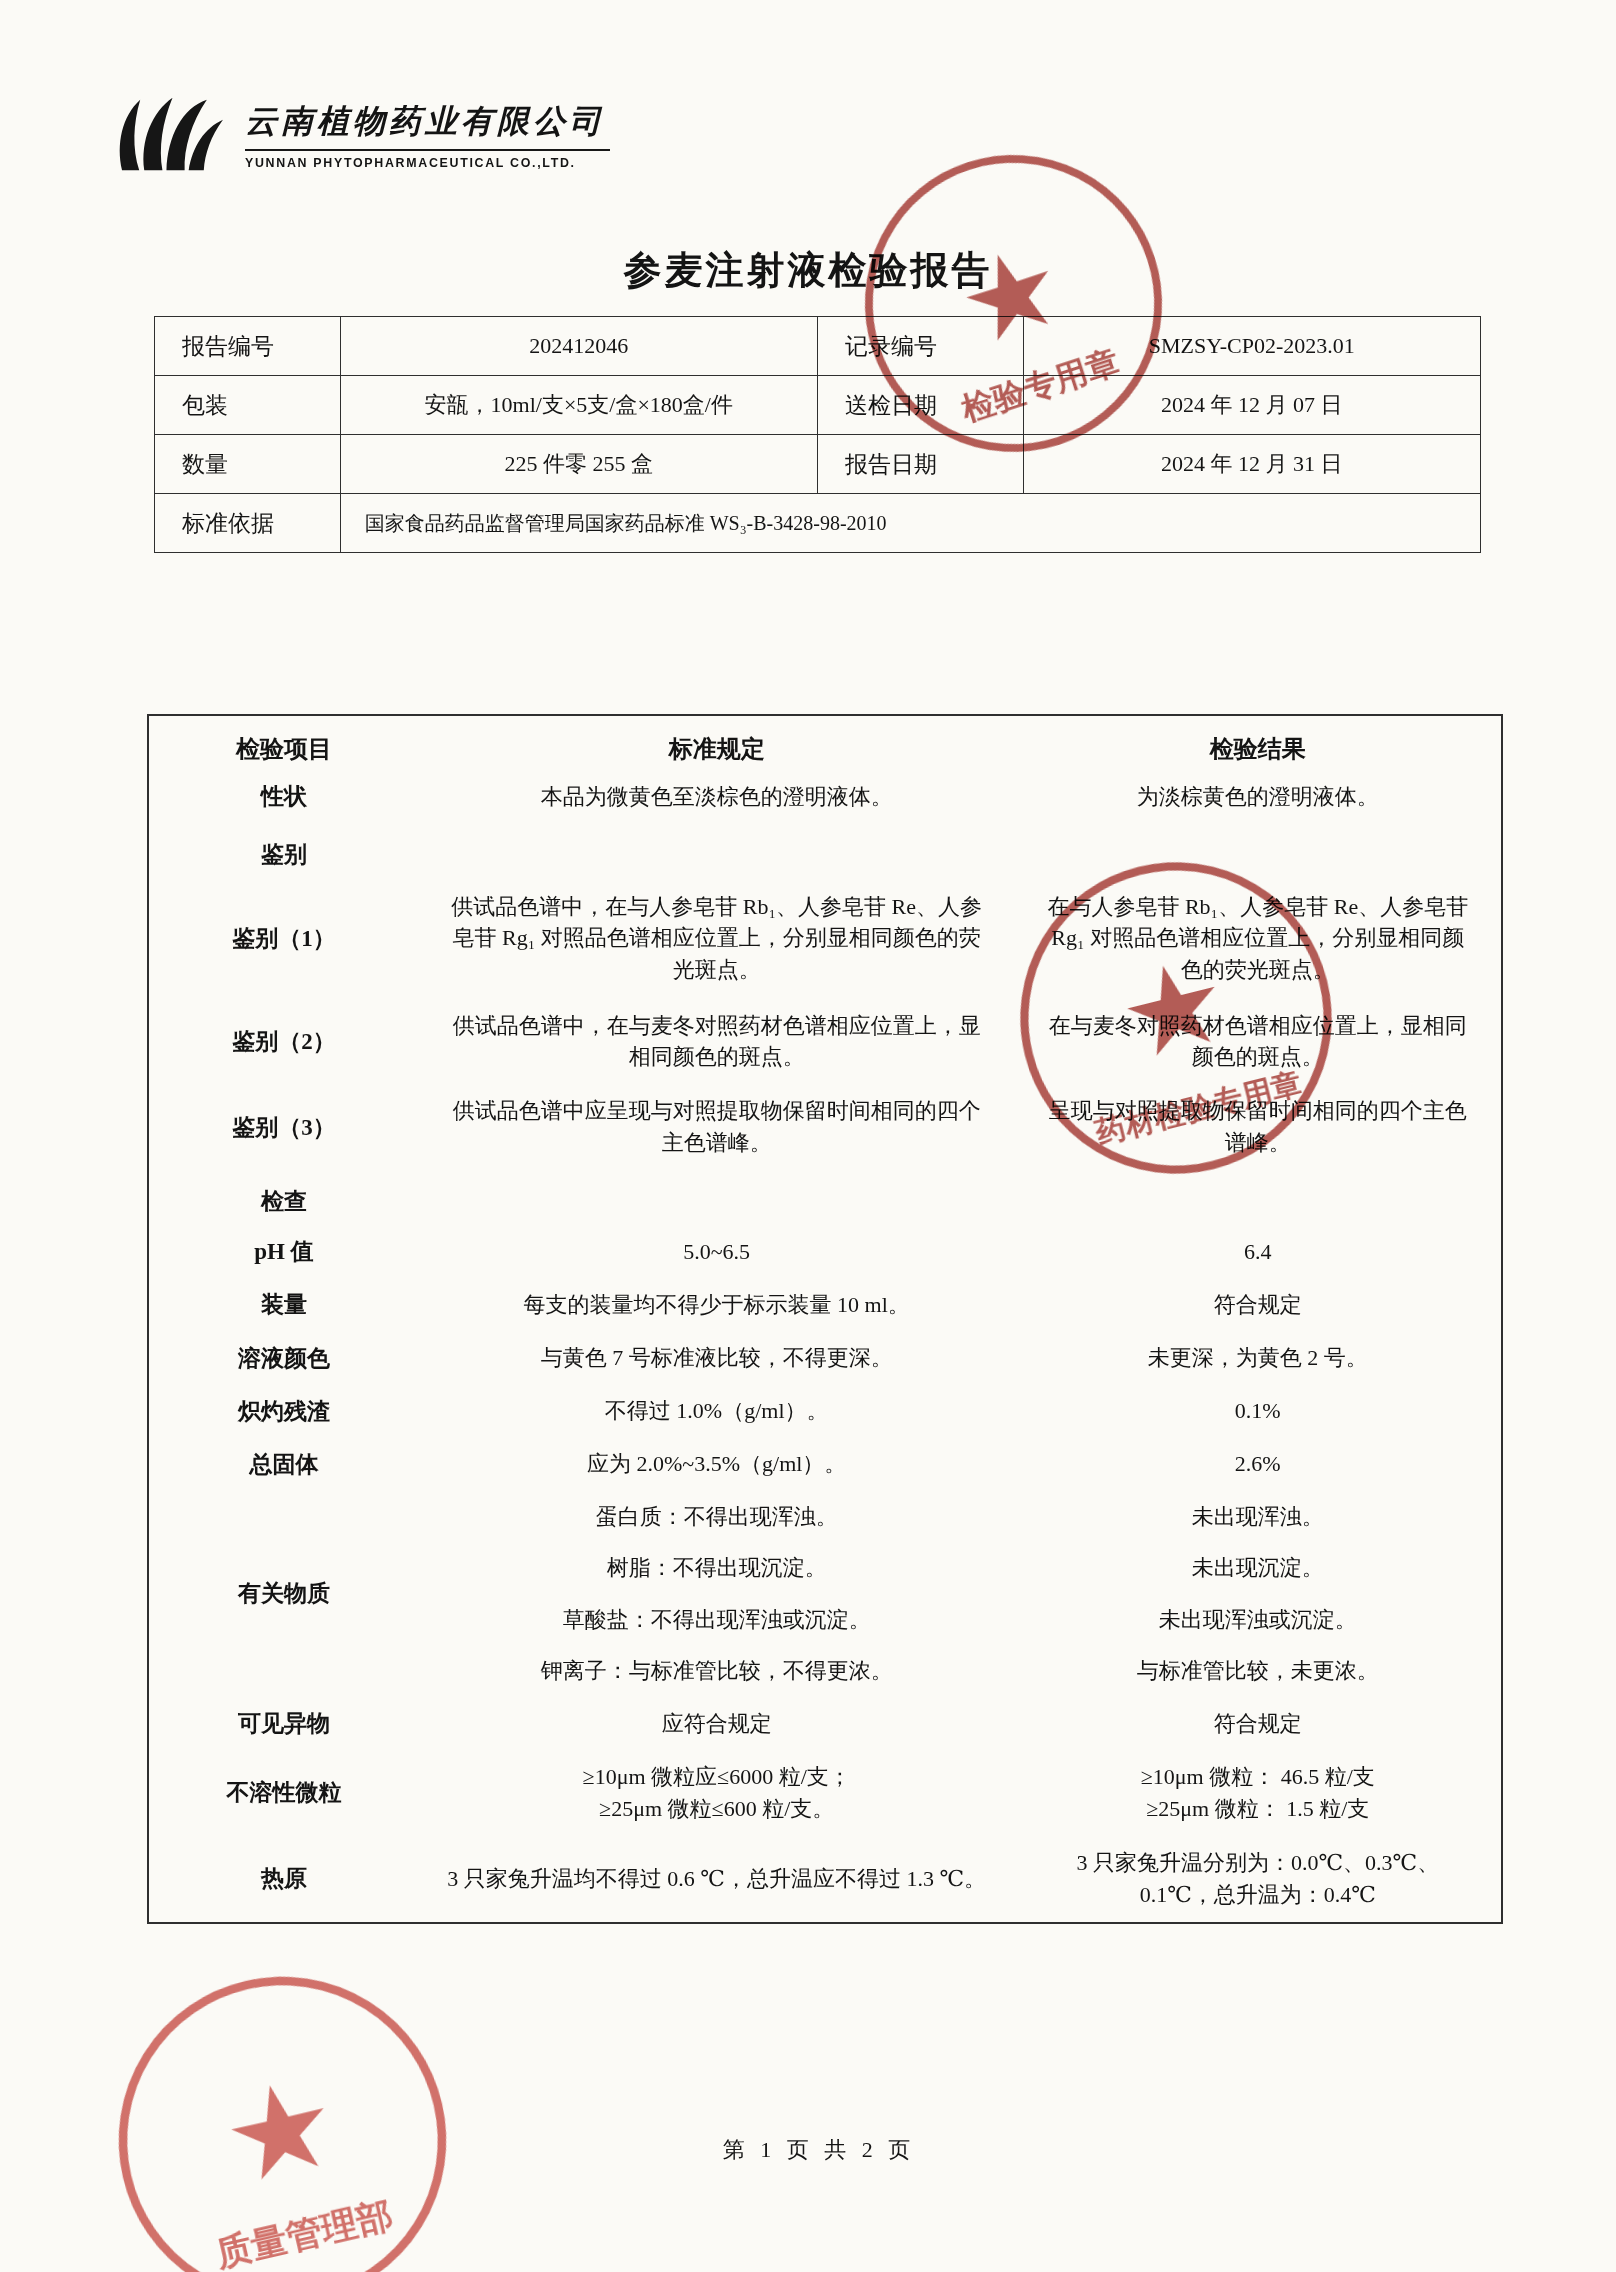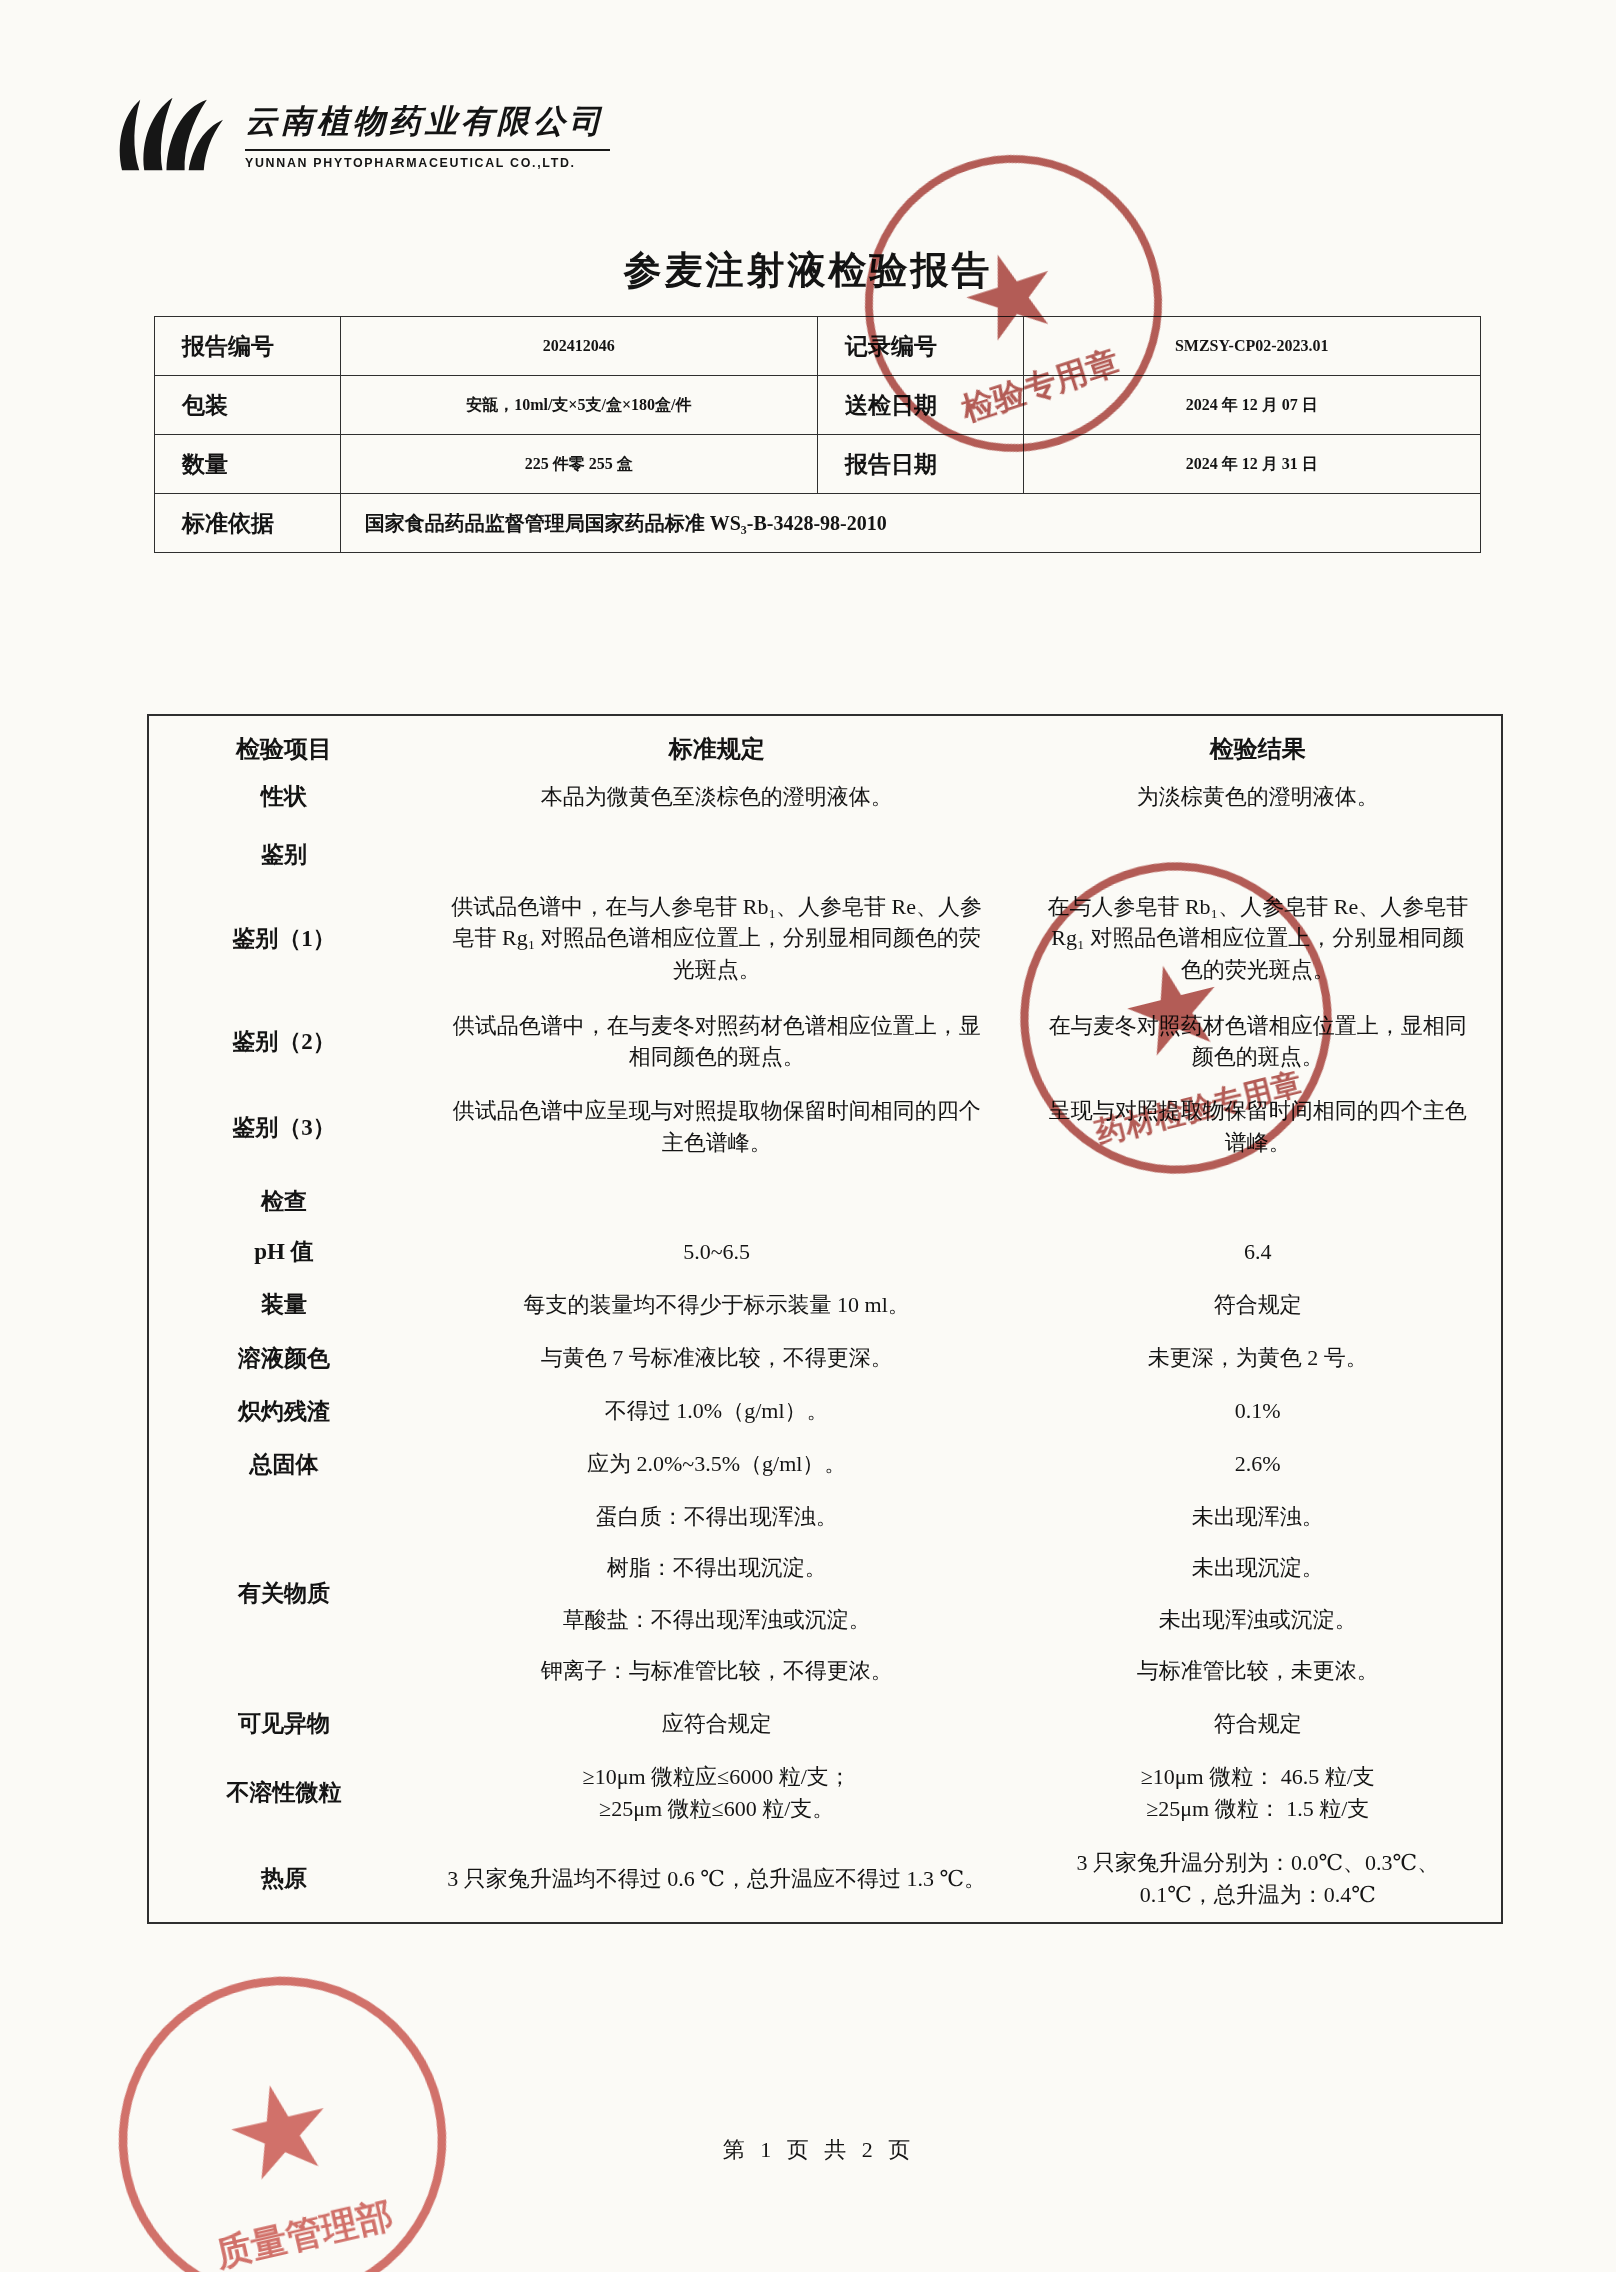--- a/index.html
+++ b/index.html
@@ -16,24 +16,24 @@
   .logo-mark svg { width:111px; height:86px; display:block; }
   .logo-cn { font-size:32px; font-weight:bold; letter-spacing:4px; padding:9px 5px 5px 0; border-bottom:2px solid #181818; font-style:italic; }
   .logo-en { font-size:12.4px; font-weight:bold; letter-spacing:1.7px; margin-top:5px; font-family:"Liberation Sans","DejaVu Sans",sans-serif; }
 
   
   .doc-title { position:absolute; top:245px; left:0; width:100%; text-align:center;
     font-size:38px; font-weight:bold; letter-spacing:3px; }
 
   
   table { border-collapse:collapse; }
-  .info-table { position:absolute; left:154px; top:316px; width:1327px;font-weight:bold; }
+  .info-table { position:absolute; left:154px; top:316px; width:1327px; }
   .info-table td { border:1.5px solid #2f2f2f; height:59px; }
   .info-table td.lbl { text-align:left; padding-left:27px; font-size:23px; }
-  .info-table td.val { text-align:center; font-size:16px; }
+  .info-table td.val { text-align:center; font-size:22px; }
   .info-table td.std { text-align:left; padding-left:24px; font-size:20px; }
 
   
   .result-table { position:absolute; left:147px; top:714px; width:1356px; height:1210px; border:2px solid #2f2f2f; }
   .result-table th { font-size:24px; font-weight:bold; padding:17px 5px 5px 5px; vertical-align:middle; }
   .result-table td { font-size:22px; line-height:1.45; vertical-align:middle; text-align:center;
     padding:8px 27px; white-space:pre-line; }
   .result-table td.item { font-weight:bold; font-size:23px; padding:8px 16px; white-space:normal; }
   .result-table tr.section td { text-align:center; padding-top:13px; padding-bottom:5px; }
 

